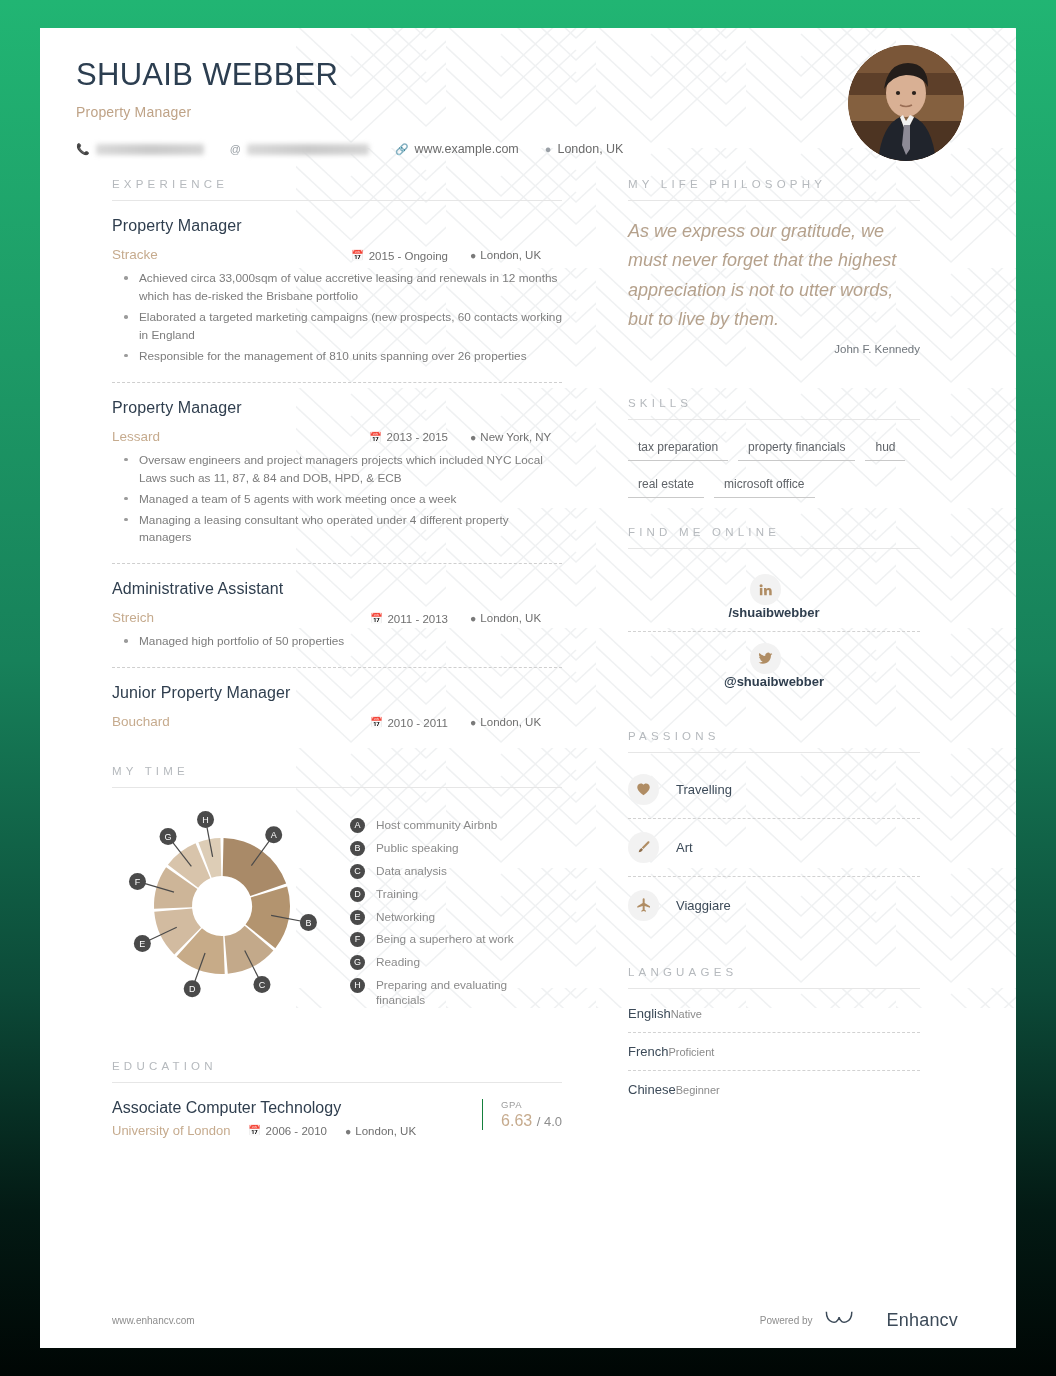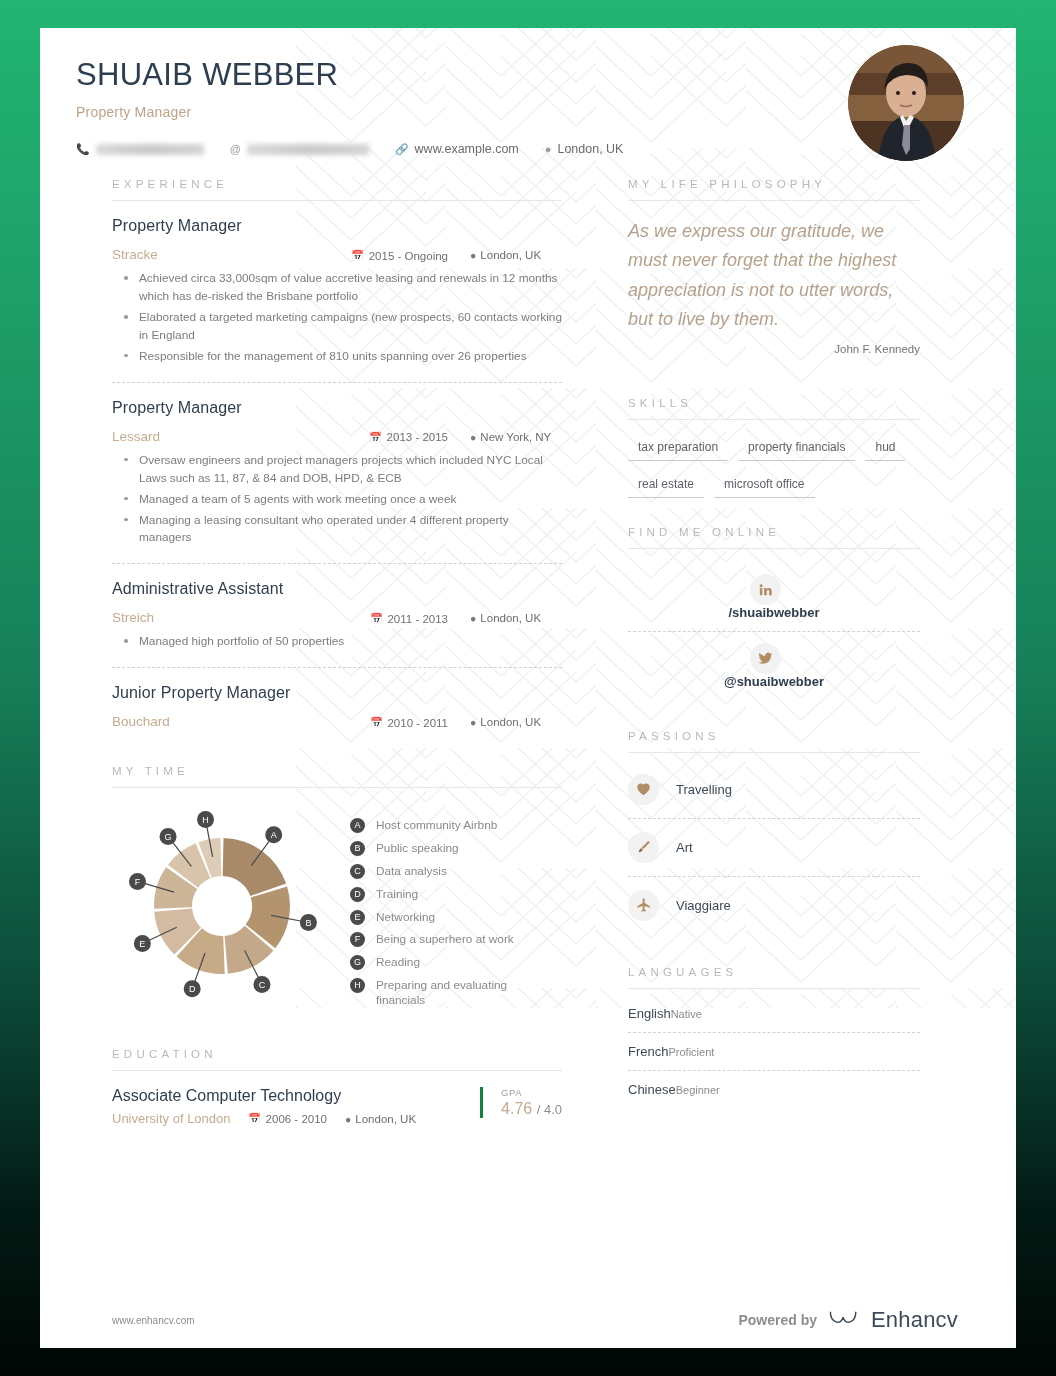--- a/index.html
+++ b/index.html
@@ -64,28 +64,28 @@
   .mytime { margin-top: 36px; }
   .time-body { display: flex; margin-top: 22px; }
   .donut-wrap { width: 232px; }
   .legend { flex: 1; padding-top: 8px; padding-left: 6px; }
   .legend-row { display: flex; align-items: flex-start; margin-bottom: 7.5px; }
   .badge { width: 15px; height: 15px; border-radius: 50%; background: #4a4a4a; color: #fff;
      font-size: 9px; line-height: 15px; text-align: center; flex: 0 0 15px; margin-right: 11px; }
   .legend-label { font-size: 11.8px; color: #8a8a8a; line-height: 1.3; }
 
   
-  .education { margin-top: 32px; }
+  .education { margin-top: 44px; }
   .edu-body { display: flex; align-items: flex-start; margin-top: 16px; }
   .edu-main { flex: 1; }
   .edu-degree { font-size: 16px; color: #2f3e4e; }
   .edu-line { display: flex; align-items: center; margin-top: 6px; gap: 18px; }
   .edu-school { font-size: 13px; color: #c6ab8e; }
   .edu-date, .edu-loc { font-size: 11.5px; color: #6f6f6f; display: flex; align-items: center; gap: 4px; }
-  .gpa-box { border-left: 3px solid #15803d; padding-left: 18px; margin-left: 8px; }
+  .gpa-box { border-left: 1px solid #15803d; padding-left: 18px; margin-left: 8px; }
   .gpa-label { font-size: 9.5px; color: #9c9c9c; letter-spacing: .5px; }
   .gpa-val { font-size: 16px; color: #c6ab8e; margin-top: 2px; }
   .gpa-val .max { color: #8e8e8e; font-size: 13px; }
 
   
   .r-sec { margin-bottom: 6px; }
   .quote { font-style: italic; font-size: 18px; line-height: 1.62; color: #b5a18c; margin-top: 16px; }
   .quote-author { text-align: right; font-size: 11.5px; color: #70767c; margin-top: 9px; }
 
   .skills-wrap { margin-top: 20px; display: flex; flex-wrap: wrap; }
@@ -105,22 +105,22 @@
 
   .lang-row { display: flex; align-items: baseline; justify-content: flex-start; padding: 11px 0; }
   .lang-name { font-size: 13px; color: #3c4a58; }
   .lang-level { font-size: 11px; color: #8b8b8b; }
 
   
   .footer { position: absolute; left: 0; bottom: 0; width: 100%; height: 56px;
      display: flex; align-items: center; justify-content: space-between; padding: 0 58px 0 72px; }
   .foot-url { font-size: 10px; color: #8d8d8d; }
   .foot-right { display: flex; align-items: center; gap: 11px; }
-  .powered { font-size: 14px; color: #8d8d8d; font-weight: bold; }
-  .brand { font-size: 22px; color: #3c4a58; letter-spacing: .2px; }
+  .powered { font-size: 10px; color: #8d8d8d; }
+  .brand { font-size: 18px; color: #3c4a58; letter-spacing: .2px; margin-left: 20px; }
 </style>
 </head>
 <body>
 
 <div class="page-frame">
  <div class="sheet">
 
   <svg class="chevron-bg" viewBox="0 0 720 980" preserveAspectRatio="none">
     <defs>
       <pattern id="chev" width="150" height="120" patternUnits="userSpaceOnUse">
@@ -357,21 +357,21 @@
               </span>
               <span class="edu-loc">
                 <span class="mini-ic">●</span>
                 <span>London, UK</span>
               </span>
             </div>
           </div>
           <div class="gpa-box">
             <div class="gpa-label">GPA</div>
             <div class="gpa-val">
-              <span>4.76</span>
+              <span>6.63</span>
               <span class="max">/ 4.0</span>
             </div>
           </div>
         </div>
       </div>
 
     </div>
 
     <div class="col-right">
 

